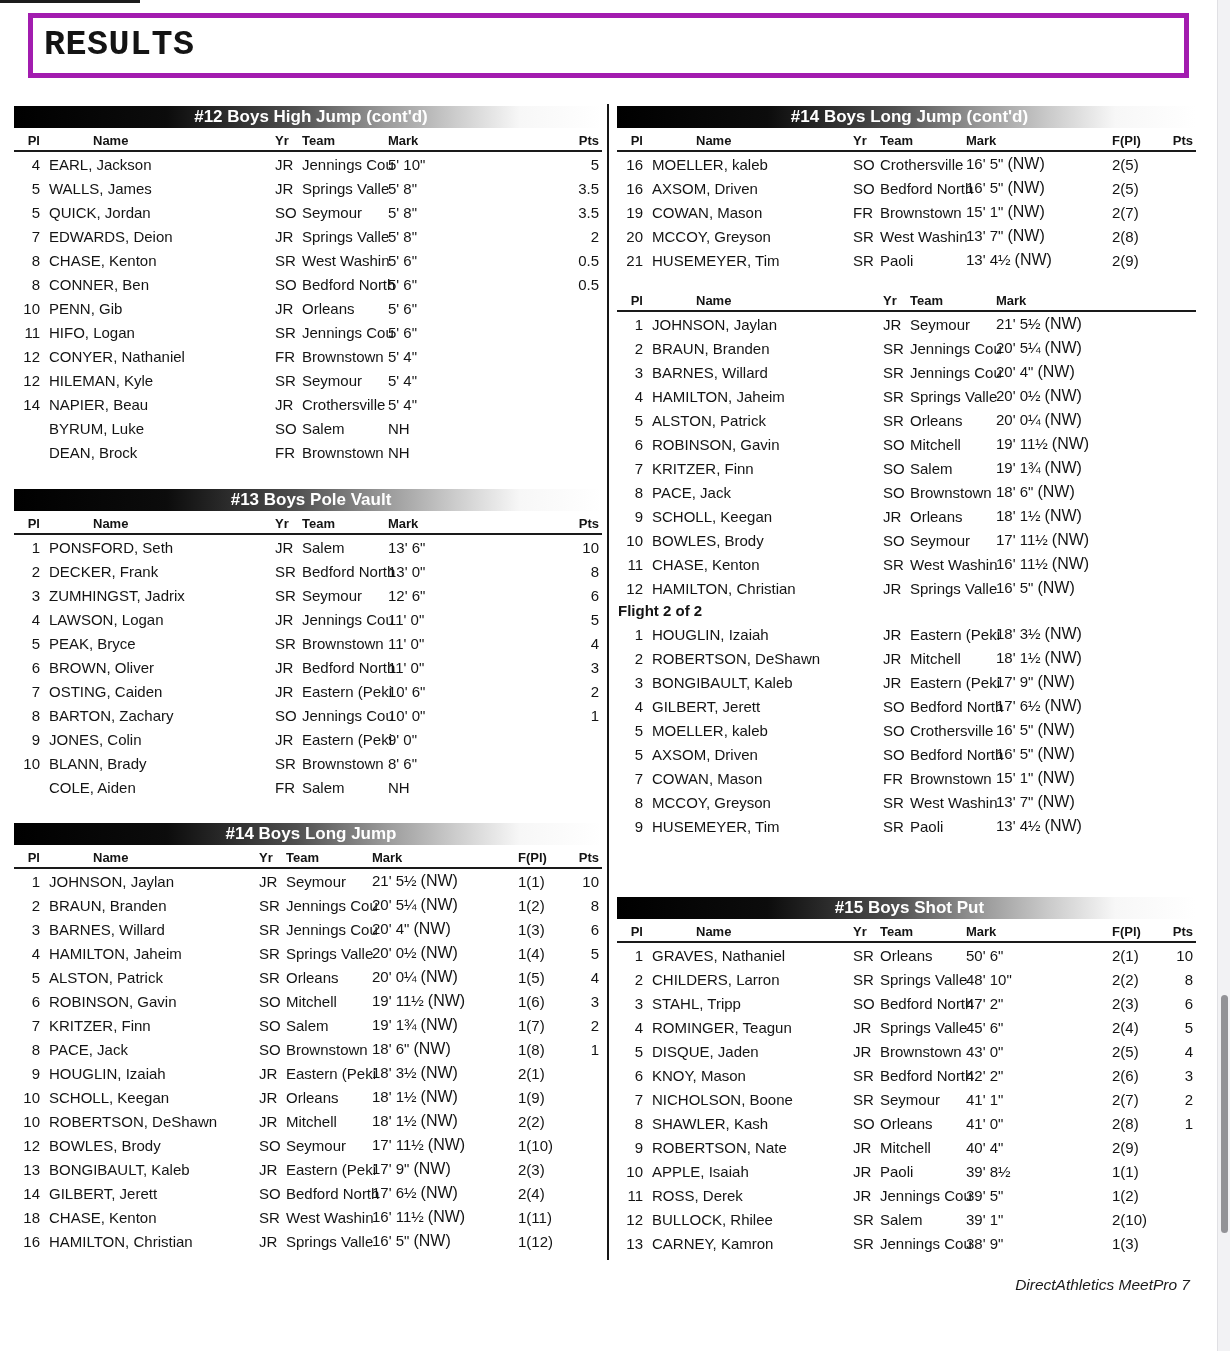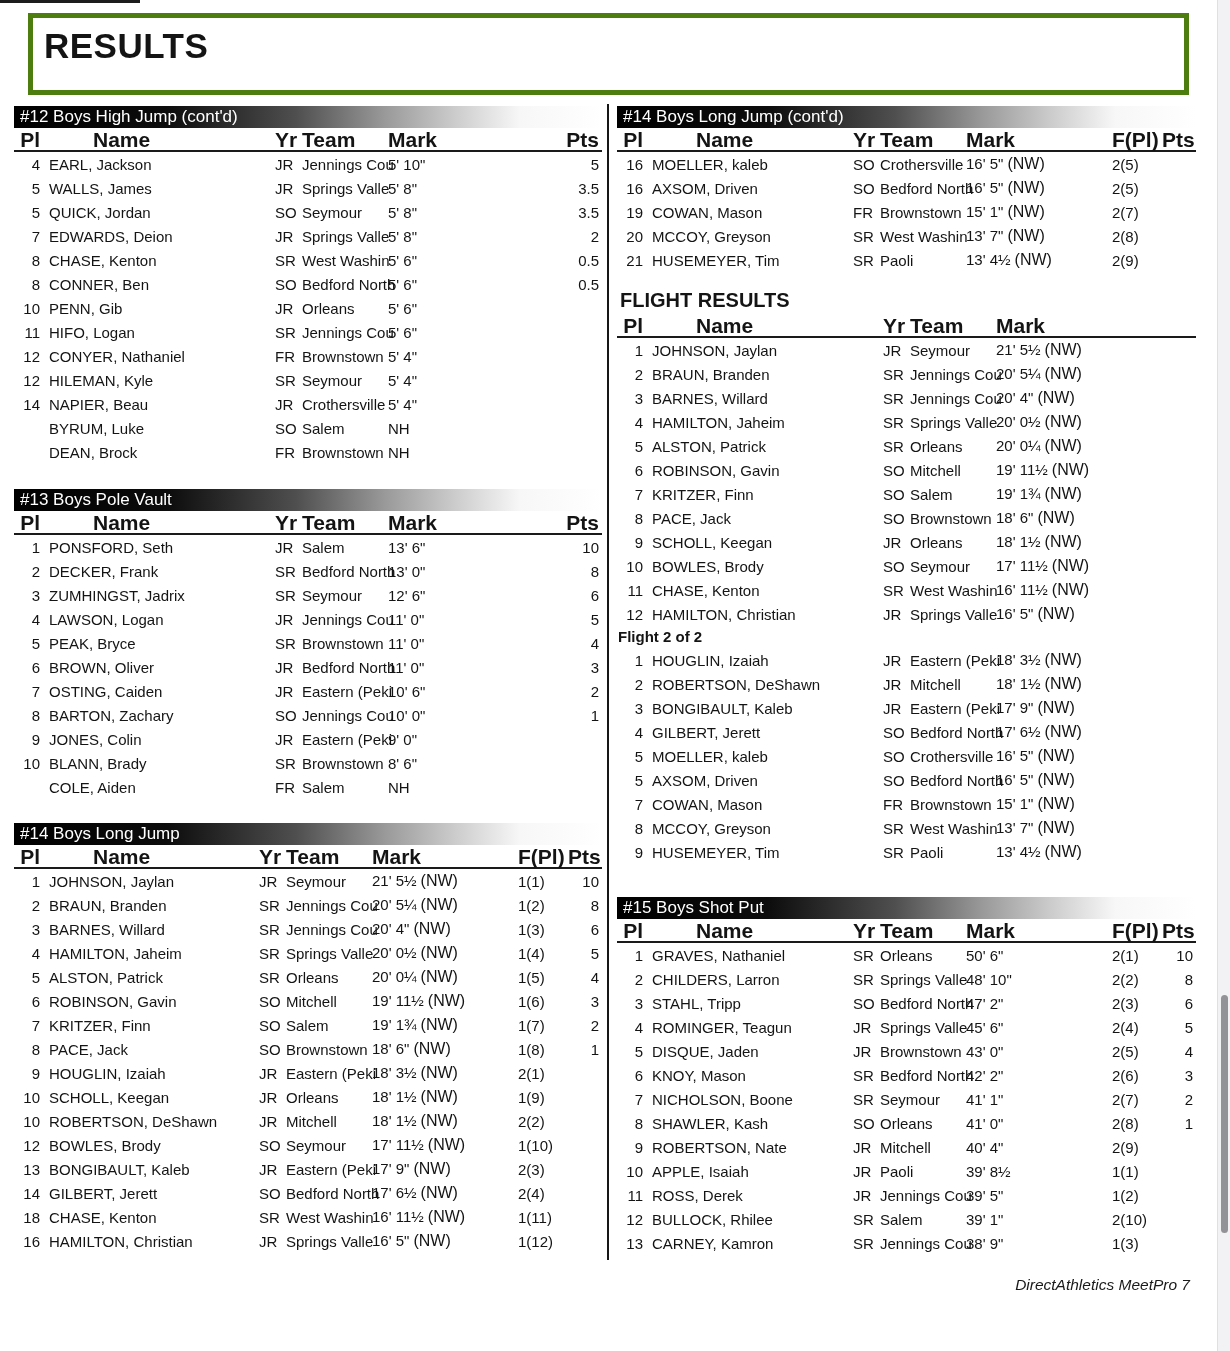--- a/index.html
+++ b/index.html
@@ -4,47 +4,49 @@
 <style>
   * { margin:0; padding:0; box-sizing:border-box; }
   html,body { width:1230px; height:1351px; }
   body {
     position:relative; background:#ffffff; color:#141414;
     font-family:"Liberation Sans", sans-serif; overflow:hidden;
   }
   .top-strip { position:absolute; left:0; top:0; width:140px; height:3px; background:#1c1c1c; }
 
   .results-box {
-    position:absolute; left:28px; top:13px; width:1161px; height:82px;
-    border:5px solid #4d7c0f;
+    position:absolute; left:28px; top:13px; width:1161px; height:65px;
+    border:5px solid #a21caf;
+    font-family:Liberation Mono, monospace;
   }
   .results-box .t {
     display:block; font-size:35px; font-weight:bold; line-height:55px;
     padding-left:11px; letter-spacing:0.5px;
   }
 
   .col { position:absolute; top:0; height:1351px; }
   .col-left  { left:14px;  width:588px; }
   .col-right { left:617px; width:579px; }
   .divider { position:absolute; left:607px; top:104px; width:2px; height:1156px; background:#161616; }
 
   .section { position:absolute; left:0; right:0; }
   .s12 { top:106px; } .s13 { top:489px; } .s14 { top:823px; }
   .s14b { top:106px; } .sflight { top:288px; } .s15 { top:897px; }
 
   .bar {
     height:22px; line-height:22px; padding-left:6px;
-    color:#fff; font-size:17px; font-weight:normal; white-space:nowrap;
+    color:#fff; font-size:17px; font-weight:bold; white-space:nowrap;
     background:linear-gradient(90deg,#000 0%,#0c0c0c 26%,#4f4f4f 48%,#999 63%,#ccc 75%,#f7f7f7 86%,#fff 100%);
+    text-align:center;
   }
   .flight-title { height:26px; line-height:24px; font-size:20px; font-weight:bold; padding-left:3px; }
 
   .thead {
     display:grid; height:24px; align-items:end; padding-bottom:2px;
-    font-size:21px; font-weight:bold; border-bottom:2px solid #1a1a1a;
+    font-size:13px; font-weight:bold; border-bottom:2px solid #1a1a1a;
   }
   .trow { display:grid; height:24px; align-items:center; font-size:15px; }
   .group-label { height:22px; line-height:22px; font-size:15px; font-weight:bold; padding-left:1px; }
 
   .layout-pts .thead, .layout-pts .trow { grid-template-columns:28px 1fr 27px 86px 150px 64px; }
   .layout-fpl .thead, .layout-fpl .trow { grid-template-columns:28px 1fr 27px 86px 146px 50px 34px; }
   .layout-flight .thead, .layout-flight .trow { grid-template-columns:28px 1fr 27px 86px 200px; }
 
   .c { white-space:nowrap; }
   .c-pl  { text-align:right; padding-right:2px; }
@@ -511,21 +513,20 @@
           <div class="c c-name">HUSEMEYER, Tim</div>
           <div class="c c-yr">SR</div>
           <div class="c c-team">Paoli</div>
           <div class="c c-mark"><span>13' 4½</span><span class="wind">(NW)</span></div>
           <div class="c c-fpl">2(9)</div>
           <div class="c c-pts"></div>
         </div>
       </div>
   </div>
   <div class="section sflight">
-    <div class="flight-title">FLIGHT RESULTS</div>
     <div class="layout-flight">
         <div class="thead">
           <div class="c c-pl">Pl</div>
           <div class="c c-name">Name</div>
           <div class="c c-yr">Yr</div>
           <div class="c c-team">Team</div>
           <div class="c c-mark">Mark</div>
         </div>
         <div class="trow">
           <div class="c c-pl">1</div>

